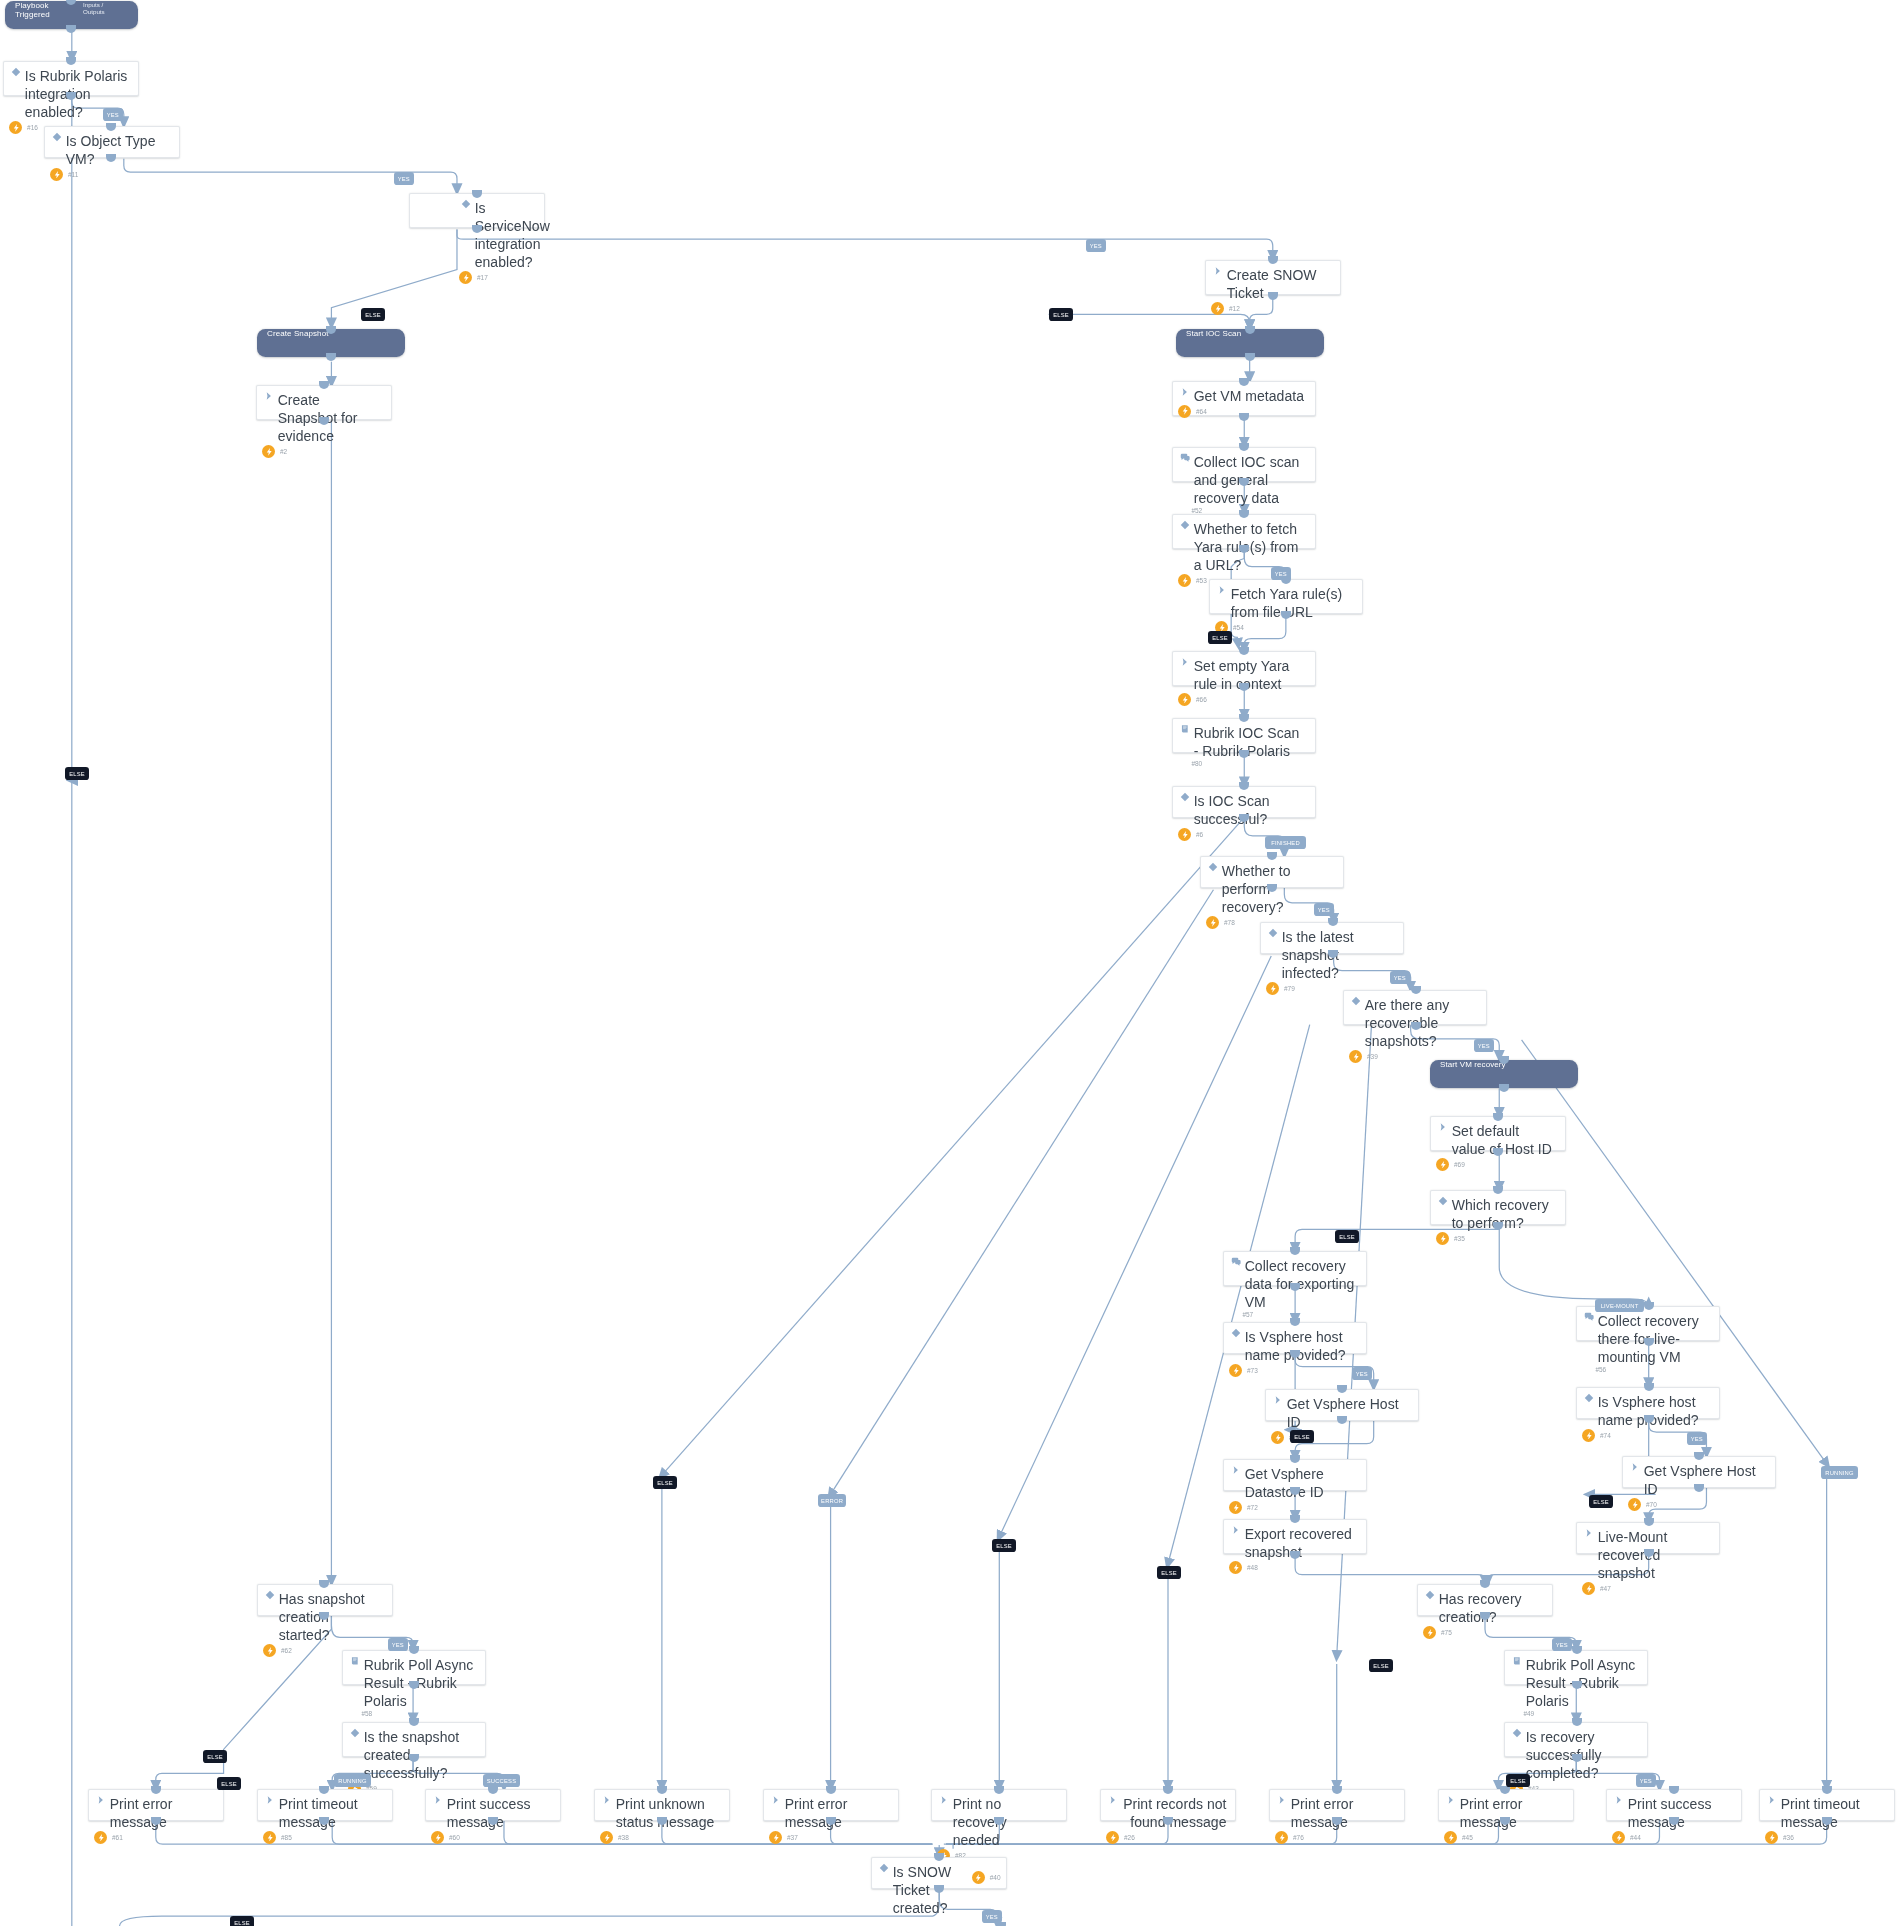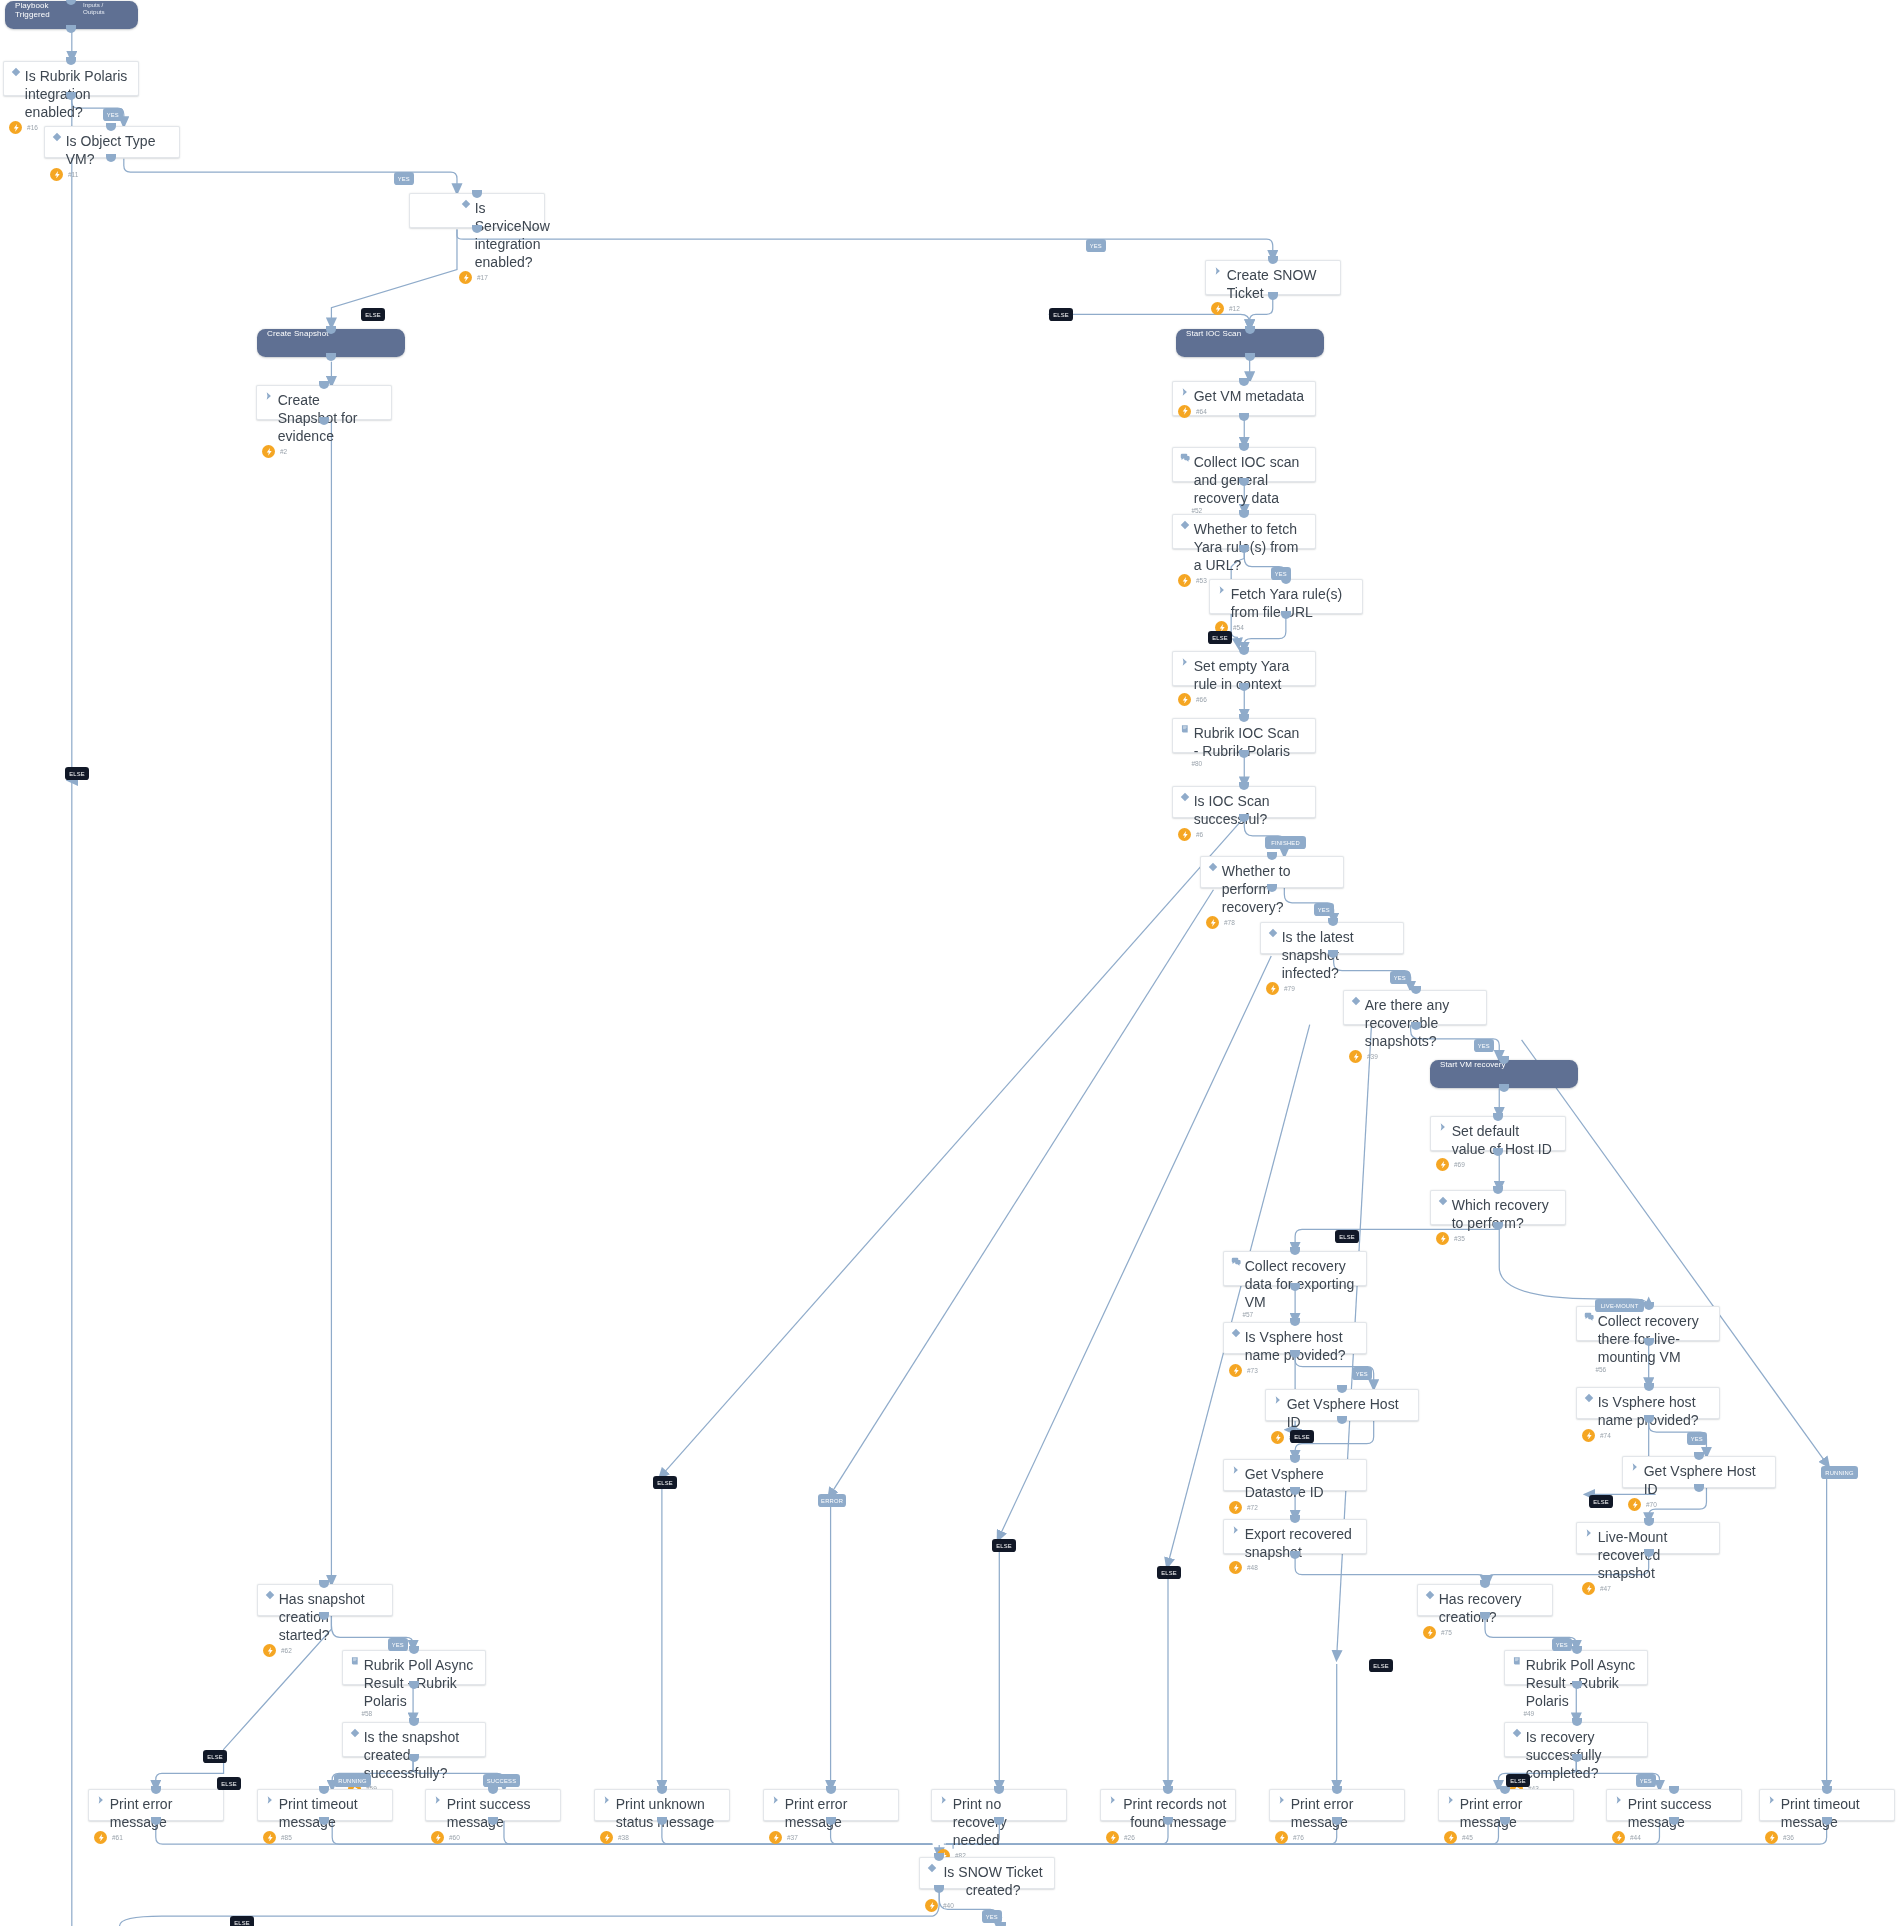--- a/index.html
+++ b/index.html
@@ -1028,21 +1028,21 @@
           <span class="badge">
             <svg width="6.5" height="7.7" viewBox="0 0 17 20">
               <path d="M10.5,0 L2,11.5 L7.3,11.5 L5.6,20 L14.8,8 L9.2,8 Z" fill="#ffffff"></path>
             </svg>
           </span>
           <span class="num">#36</span>
         </div>
       </div>
       <div class="cap inp" style="left: 1822px; top: 1786px;"></div>
       <div class="cap out" style="left: 1822px; top: 1817px;"></div>
-      <div class="node" style="left: 919px; top: 1857px; width: 136px; height: 32px; display: flex; flex-direction: column; text-align: center;">
+      <div class="node" style="left: 871px; top: 1857px; width: 136px; height: 32px; display: flex; flex-direction: row;">
         <div class="row">
           <span class="ico">
             <svg width="10" height="10" viewBox="0 0 26 26">
               <path d="M13,2 L24,13 L13,24 L2,13 Z" fill="#8fabca"></path>
             </svg>
           </span>
           <div class="ttl">Is SNOW Ticket created?</div>
         </div>
         <div class="foot">
           <span class="badge">

